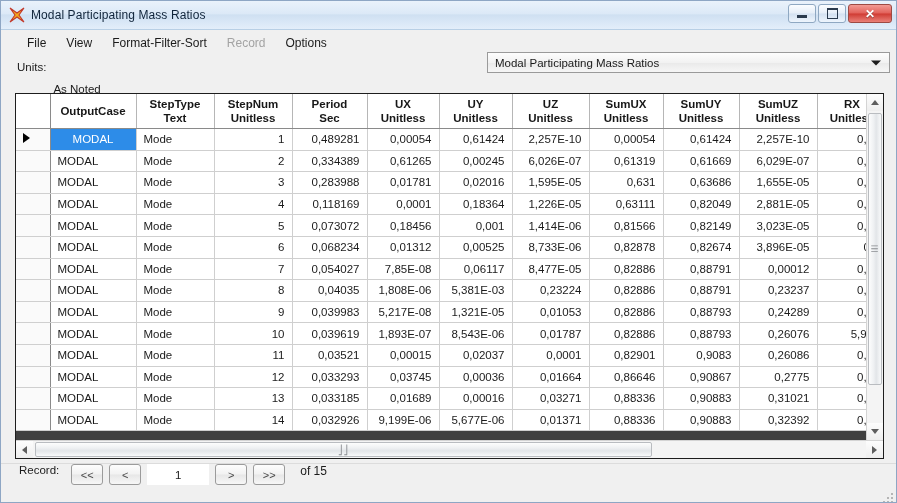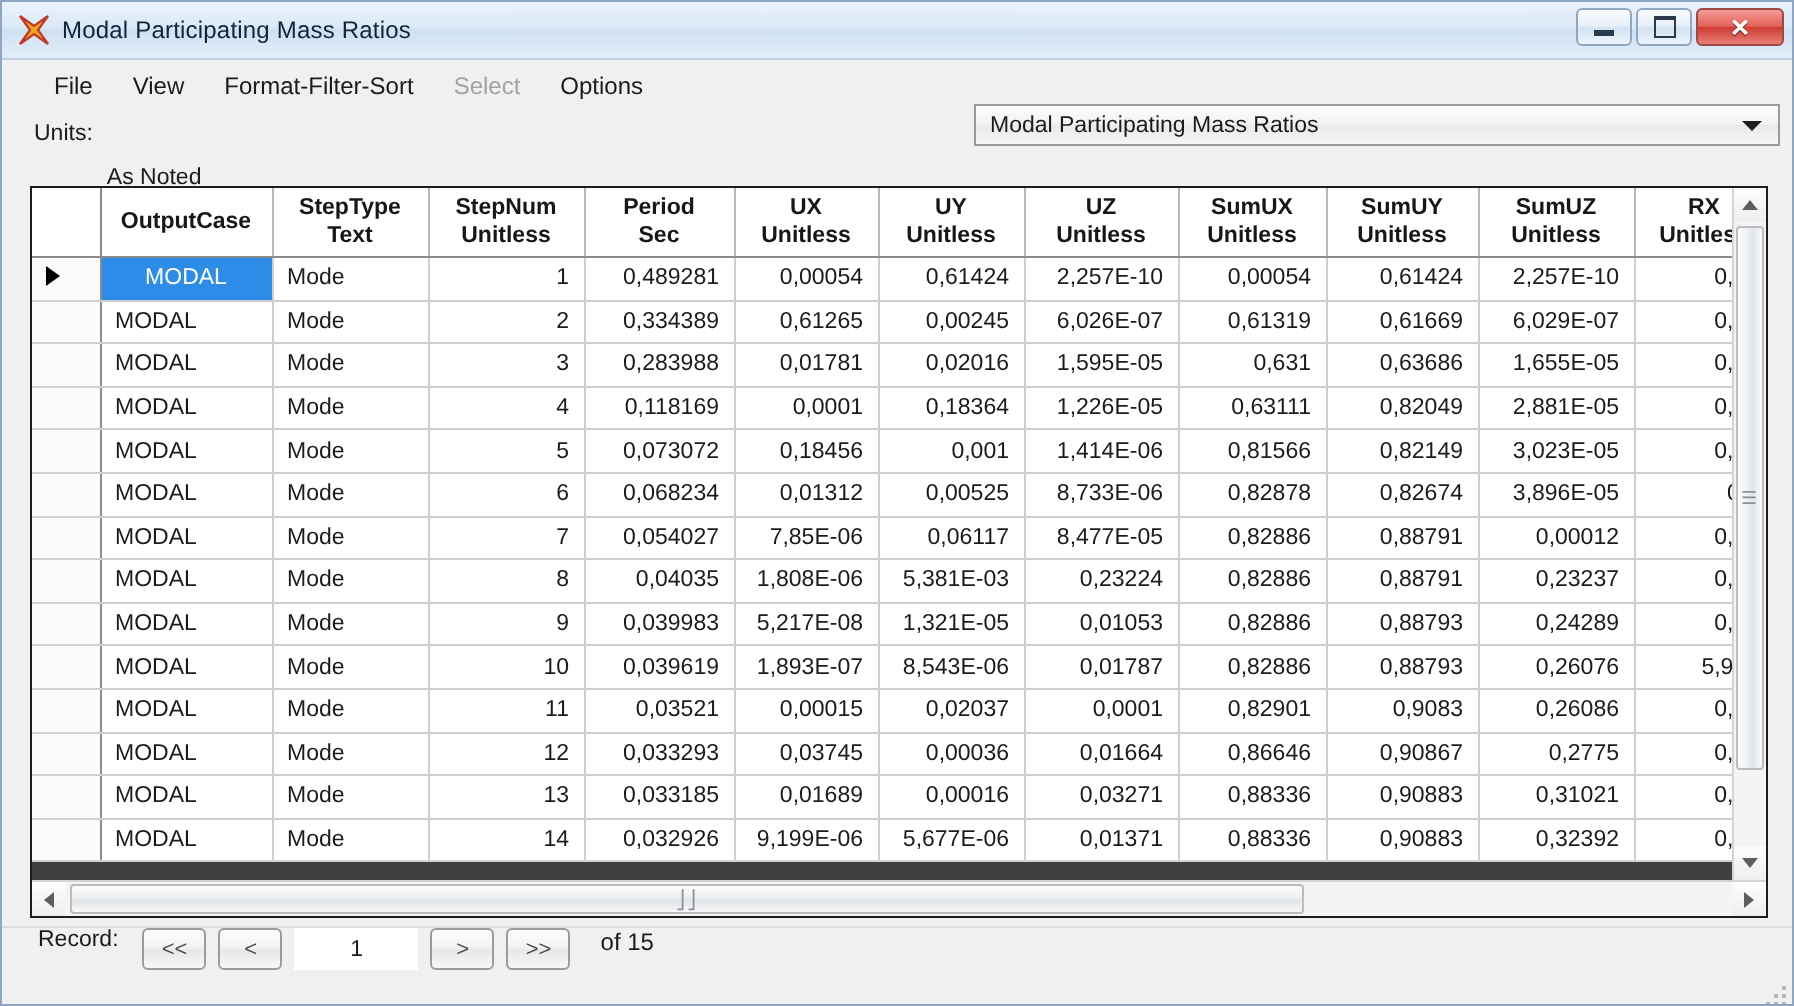--- a/index.html
+++ b/index.html
@@ -336,21 +336,21 @@
       <div class="win-btn close">
         <span class="glyph-close">✕</span>
       </div>
     </div>
   </div>
 
   <div class="menubar">
     <div class="menu-item">File</div>
     <div class="menu-item">View</div>
     <div class="menu-item">Format-Filter-Sort</div>
-    <div class="menu-item disabled">Select</div>
+    <div class="menu-item disabled">Record</div>
     <div class="menu-item">Options</div>
   </div>
 
   <div class="subbar">
     <span class="units-label">Units:</span>
     <span class="units-value">As Noted</span>
   </div>
 
   <div class="table-select">
     <span>Modal Participating Mass Ratios</span>
@@ -507,21 +507,21 @@
               <td class="">0,82674</td>
               <td class="">3,896E-05</td>
               <td class="">0,0</td>
             </tr>
             <tr>
               <td class="rowsel"></td>
               <td class="c-text">MODAL</td>
               <td class="c-text">Mode</td>
               <td class="">7</td>
               <td class="">0,054027</td>
-              <td class="">7,85E-06</td>
+              <td class="">7,85E-08</td>
               <td class="">0,06117</td>
               <td class="">8,477E-05</td>
               <td class="">0,82886</td>
               <td class="">0,88791</td>
               <td class="">0,00012</td>
               <td class="">0,07</td>
             </tr>
             <tr>
               <td class="rowsel"></td>
               <td class="c-text">MODAL</td>

